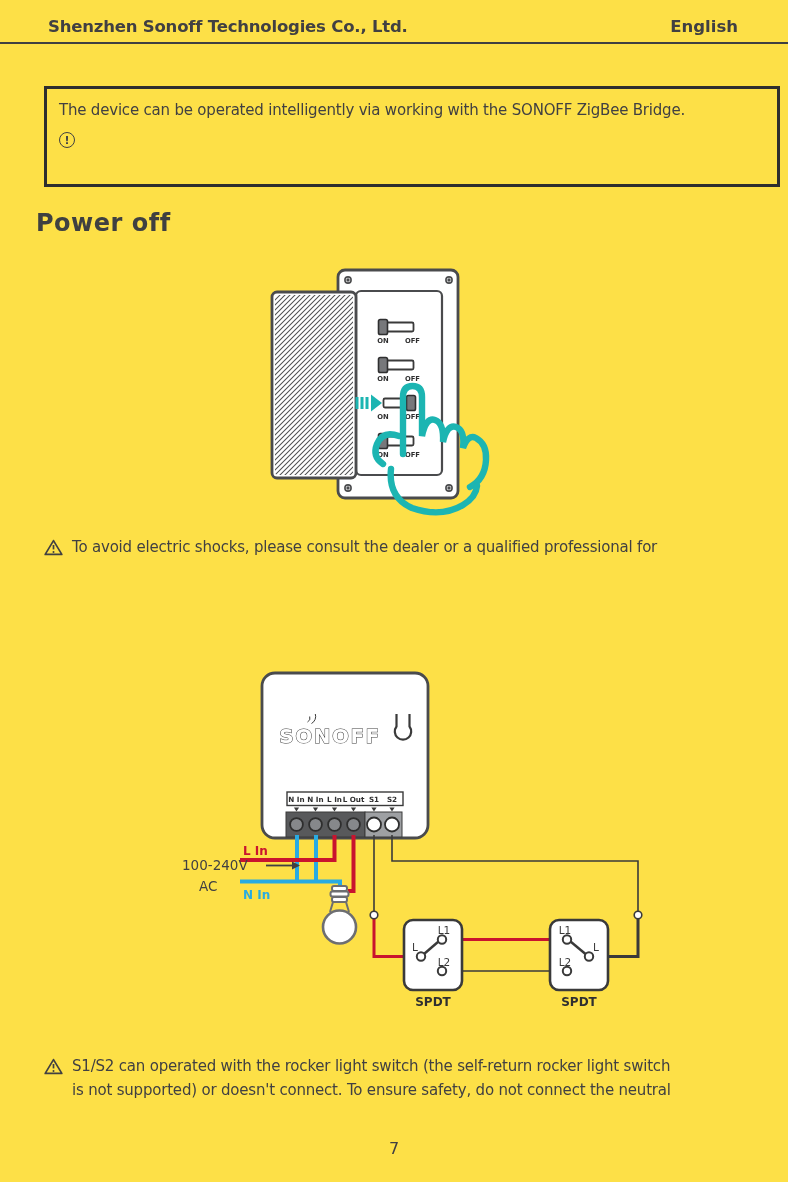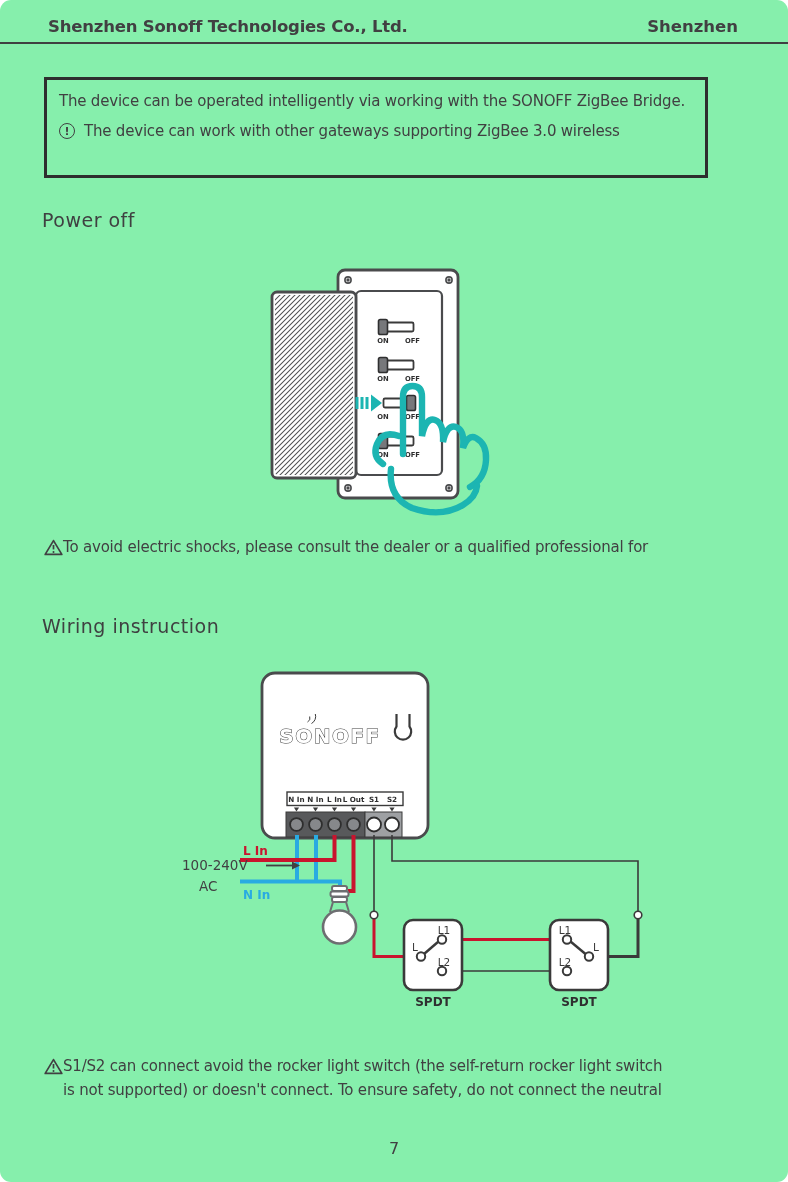--- a/index.html
+++ b/index.html
@@ -1,77 +1,74 @@
 <!DOCTYPE html>
 <html><head>
 <meta charset="utf-8">
 <style>
   html,body{margin:0;padding:0;background:#ffffff;}
   .page{
     position:relative;
     width:788px;height:1182px;
-    background:#86efac;
+    background:#fde047;
     font-family:"DejaVu Sans","Liberation Sans",sans-serif;
     color:#414042;
     overflow:hidden;
-    border-radius:11px;
   }
   .abs{position:absolute;}
   
   .company{left:48px;top:17px;font-size:16.5px;font-weight:bold;letter-spacing:-0.2px;}
   .language{right:50px;top:17px;font-size:16.5px;font-weight:bold;}
   .header-rule{left:0;top:42px;width:788px;height:2.4px;background:#3f4041;}
   
   .notice-box{
-    left:44px;top:77px;width:664px;height:101px;
+    left:44px;top:86px;width:736px;height:101px;
     border:3px solid #2e2e2e;box-sizing:border-box;
     padding:11px 12px 0 12px;font-size:15px;line-height:21px;letter-spacing:-0.2px;
   }
   .note-row{display:flex;gap:9px;margin-top:9px;align-items:flex-start;}
   .note-lines .line{white-space:pre;}
   .circle-icon{
     flex:0 0 auto;width:16px;height:16px;border:1.6px solid #414042;border-radius:50%;
     font-size:11px;font-weight:bold;line-height:16px;text-align:center;margin-top:2px;
     box-sizing:border-box;color:#414042;
   }
-  .h1{left:42px;font-size:19px;font-weight:normal;color:#3f4041;letter-spacing:0.5px;}
+  .h1{left:36px;font-size:24px;font-weight:bold;color:#3f4041;letter-spacing:0.5px;}
   .h1-power{top:209px;}
   .h1-wiring{top:615px;}
   
-  .msg-row{left:44px;display:flex;font-size:15px;line-height:23.5px;letter-spacing:-0.2px;}
+  .msg-row{left:44px;display:flex;gap:9px;font-size:15px;line-height:23.5px;letter-spacing:-0.2px;}
   .msg-row .line{white-space:pre;}
   .tri-icon,.circ-icon-sm{flex:0 0 auto;margin-top:3px;}
   .power-warning{top:536px;}
   .wiring-note{top:1023px;}
   .wiring-warning{top:1055px;}
   .footer-page{left:0;top:1139px;width:788px;text-align:center;font-size:16px;color:#414042;}
   .diagram-layer{position:absolute;left:0;top:0;width:788px;height:1182px;pointer-events:none;}
   .diagram-layer text{font-family:"DejaVu Sans","Liberation Sans",sans-serif;}
 </style>
 </head>
 <body>
 
 <div class="page">
 
   <div class="abs company">Shenzhen Sonoff Technologies Co., Ltd.</div>
-  <div class="abs language">Shenzhen</div>
+  <div class="abs language">English</div>
   <div class="abs header-rule"></div>
 
   <div class="abs notice-box">
     <div class="line">The device can be operated intelligently via working with the SONOFF ZigBee Bridge.</div>
     <div class="note-row">
       <span class="circle-icon">!</span>
       <div class="note-lines">
-        <div class="line">The device can work with other gateways supporting ZigBee 3.0 wireless</div>
       </div>
     </div>
   </div>
 
   <div class="abs h1 h1-power">Power off</div>
-  <div class="abs h1 h1-wiring">Wiring instruction</div>
 
   <svg class="diagram-layer" viewBox="0 0 788 1182">
     <defs>
       <pattern id="hatch" width="5" height="5" patternUnits="userSpaceOnUse">
         <path d="M-1,1 L1,-1 M0,5 L5,0 M4,6 L6,4" stroke="#4f5052" stroke-width="1.05" fill="none"></path>
       </pattern>
     </defs>
 
     <g>
 
@@ -255,20 +252,20 @@
   </div>
 
 
   <div class="abs msg-row wiring-warning">
     <svg class="tri-icon" width="19" height="17" viewBox="0 0 19 17">
       <path d="M9.5,1.6 L17.8,15.4 H1.2 Z" fill="none" stroke="#414042" stroke-width="1.7" stroke-linejoin="round"></path>
       <path d="M9.5,6 v4.4" stroke="#414042" stroke-width="1.7"></path>
         <circle cx="9.5" cy="12.9" r="1" fill="#414042"></circle>
     </svg>
     <div>
-      <div class="line">S1/S2 can connect avoid the rocker light switch (the self-return rocker light switch</div>
+      <div class="line">S1/S2 can operated with the rocker light switch (the self-return rocker light switch</div>
       <div class="line">is not supported) or doesn't connect. To ensure safety, do not connect the neutral</div>
     </div>
   </div>
 
   <div class="abs footer-page">7</div>
 
 </div>
 
 </body></html>

